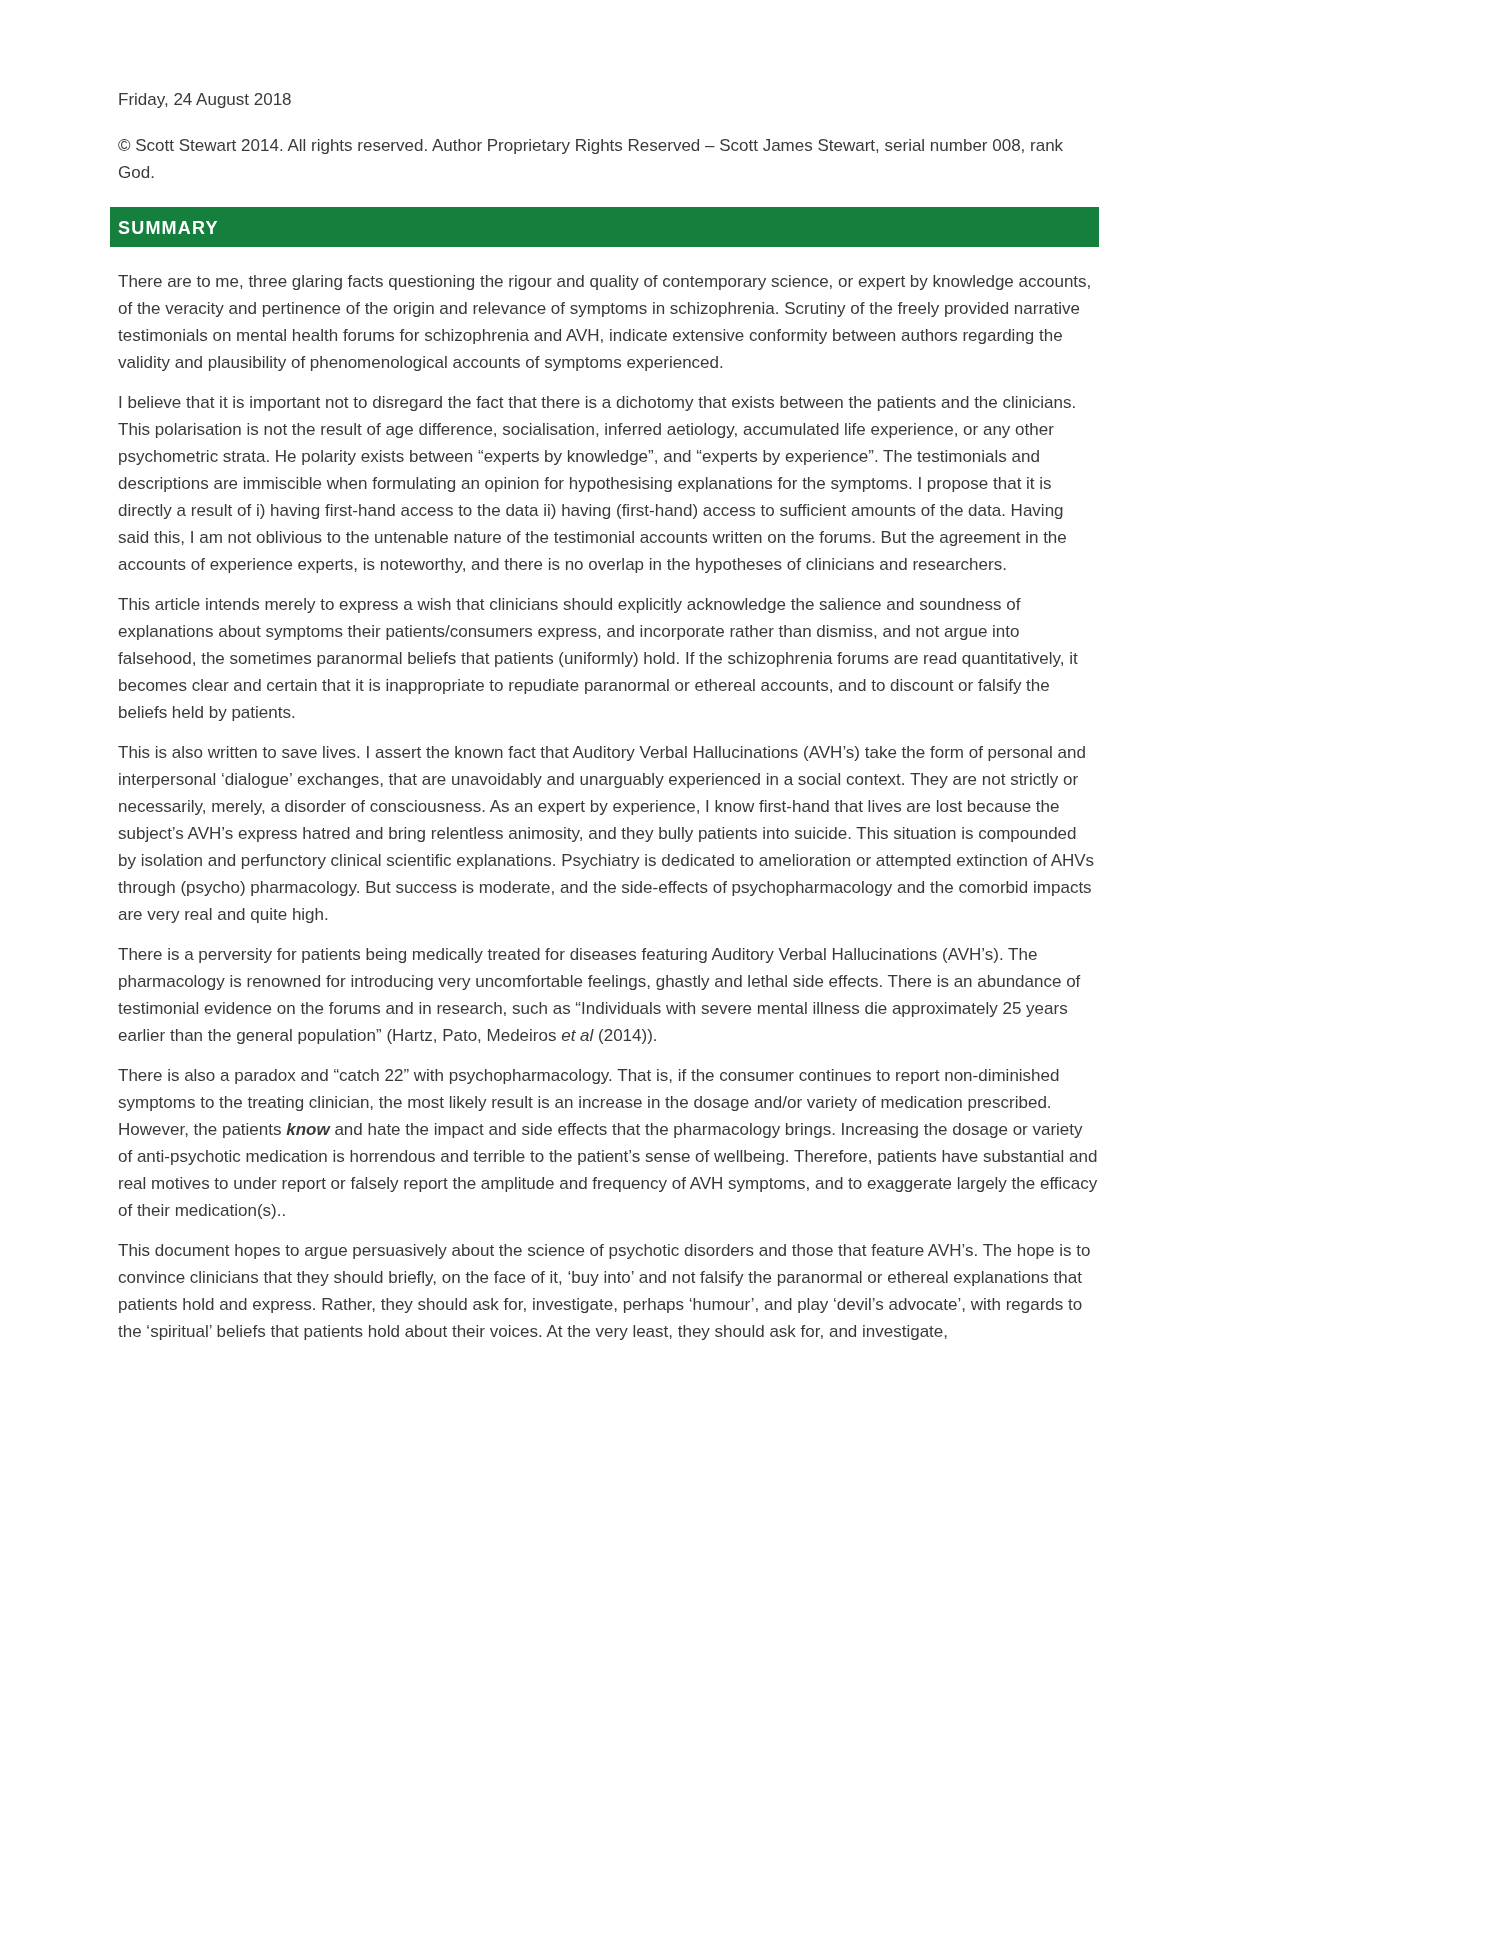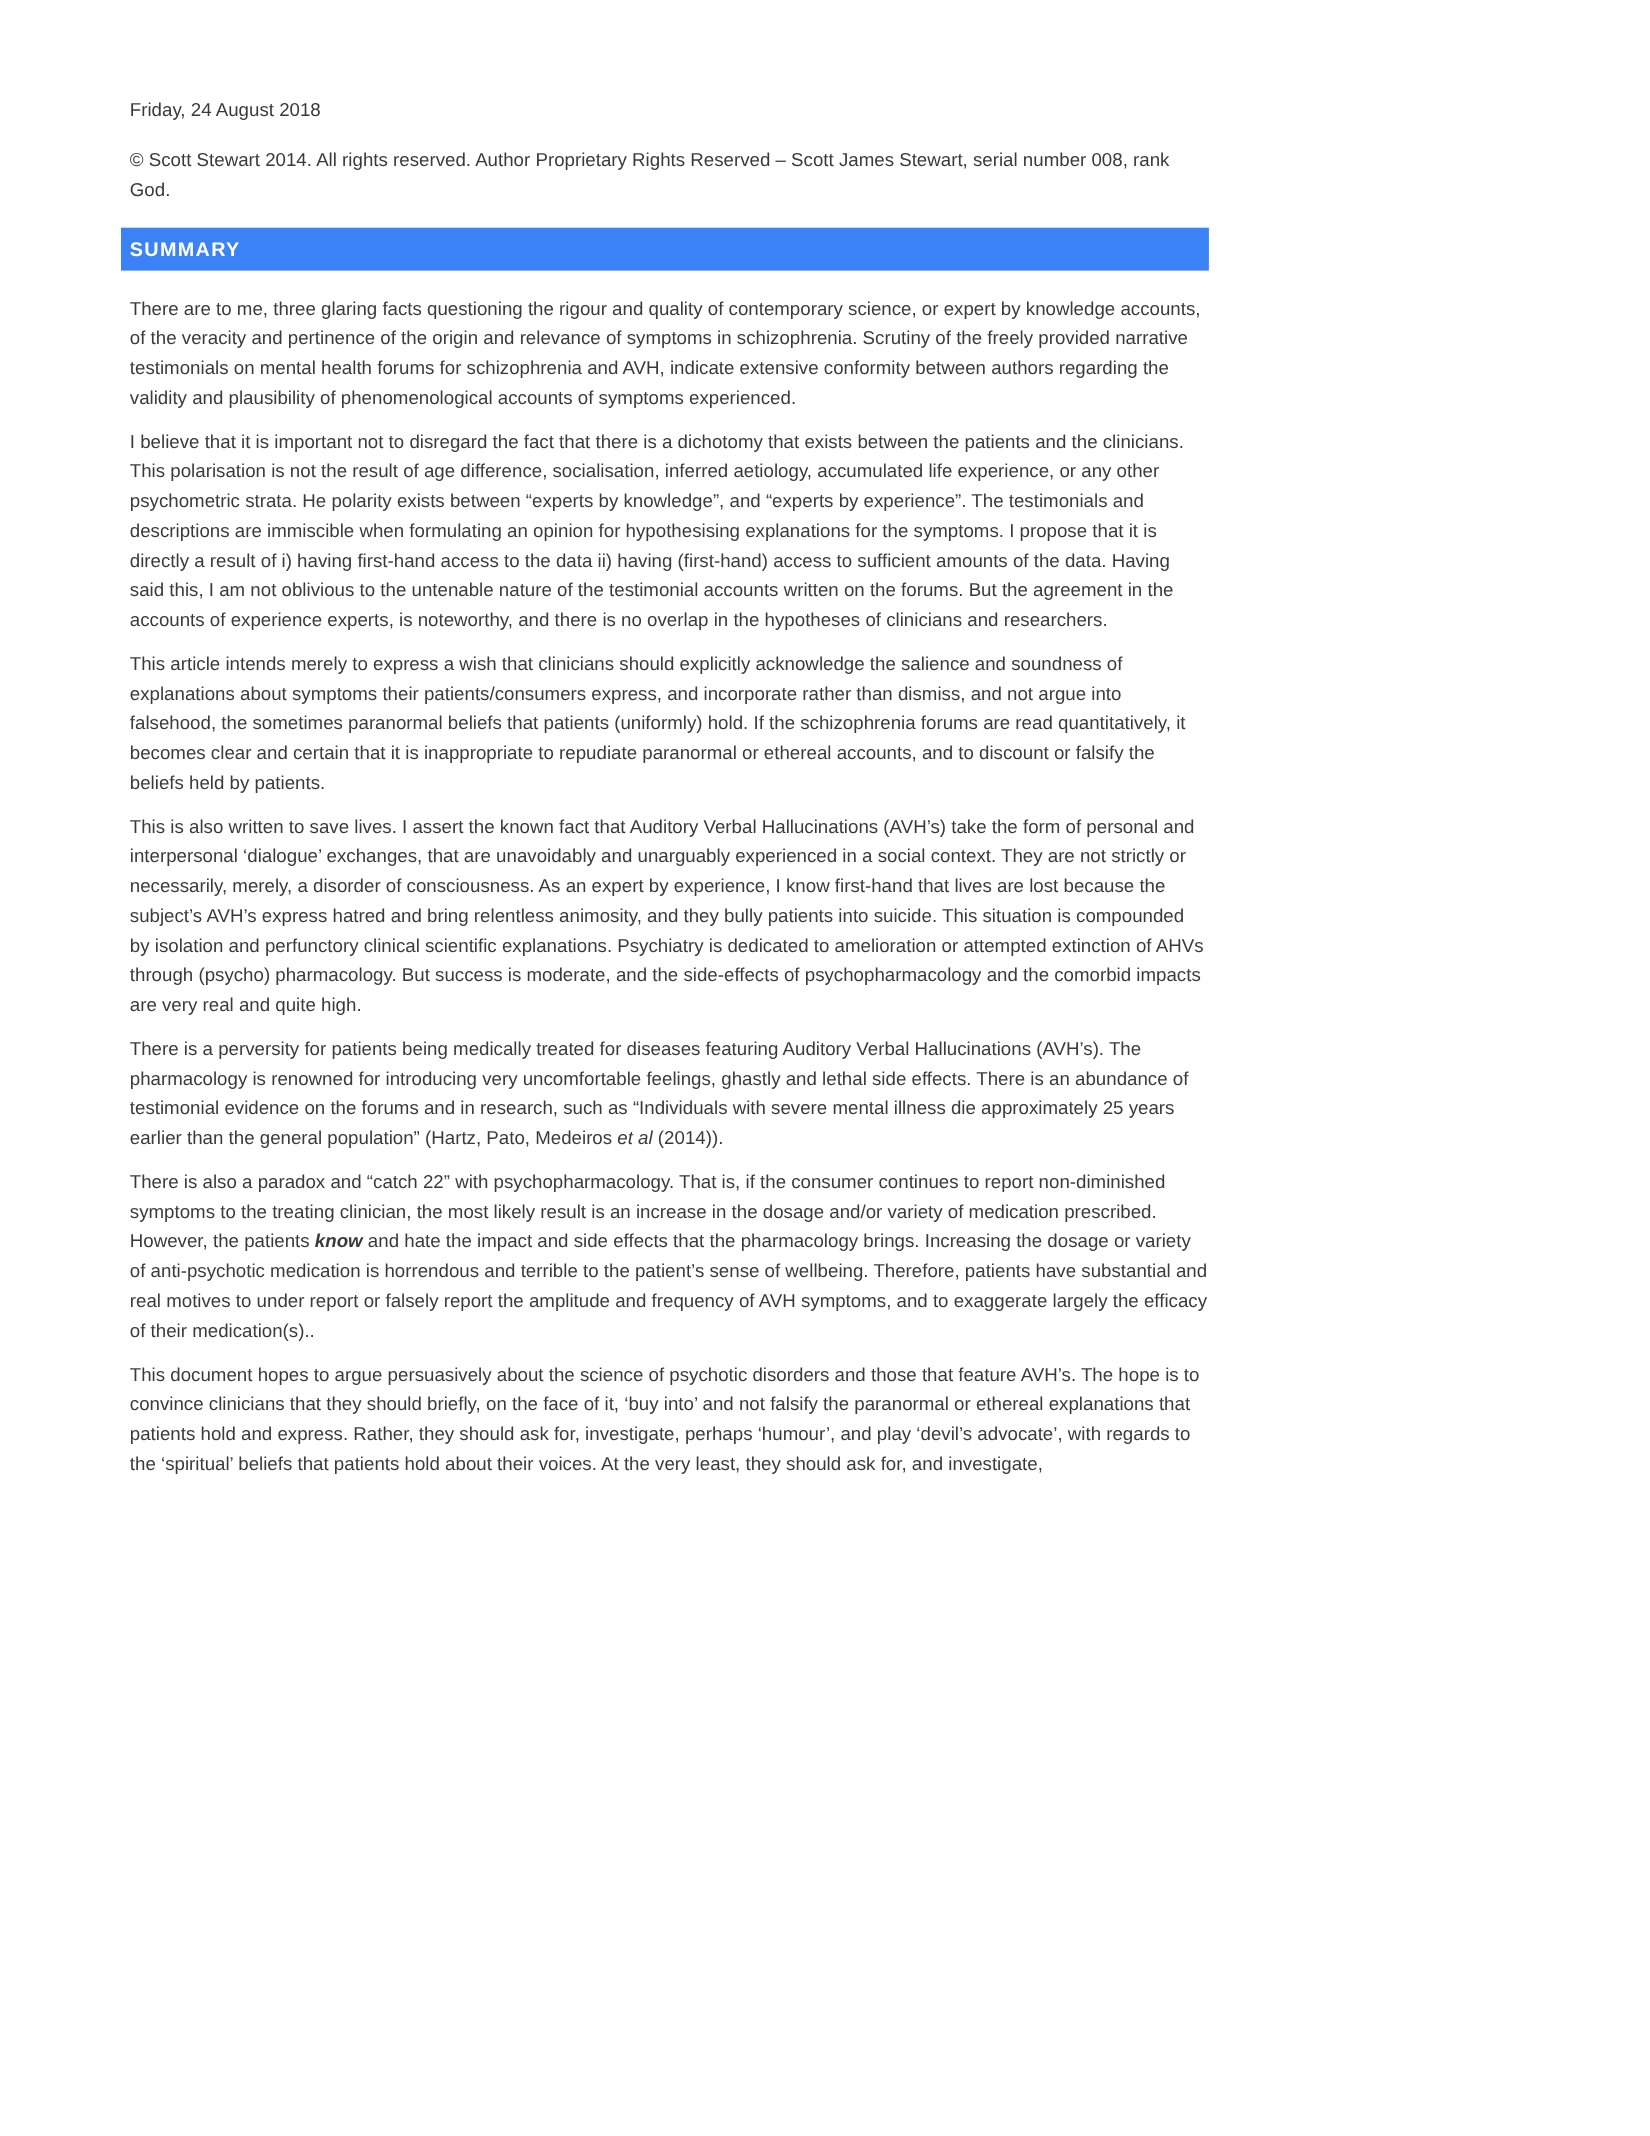--- a/index.html
+++ b/index.html
@@ -30,21 +30,21 @@
     line-height: 27px;
     font-weight: 400;
     text-align: left;
   }
   .date-line { margin-bottom: 19px; }
   .copyright-line { margin-bottom: 21px; }
   .section-bar {
     position: relative;
     margin: 0 0 21px -8px;
     width: 989px;
-    background: #3b82f6;
+    background: #15803d;
     color: #ffffff;
     padding: 9px 10px 9px 8px;
     line-height: 20px;
   }
   .section-bar.second { margin-top: 47px; }
   .section-bar-label {
     font-size: 18px;
     font-weight: 700;
     letter-spacing: 1.2px;
   }

